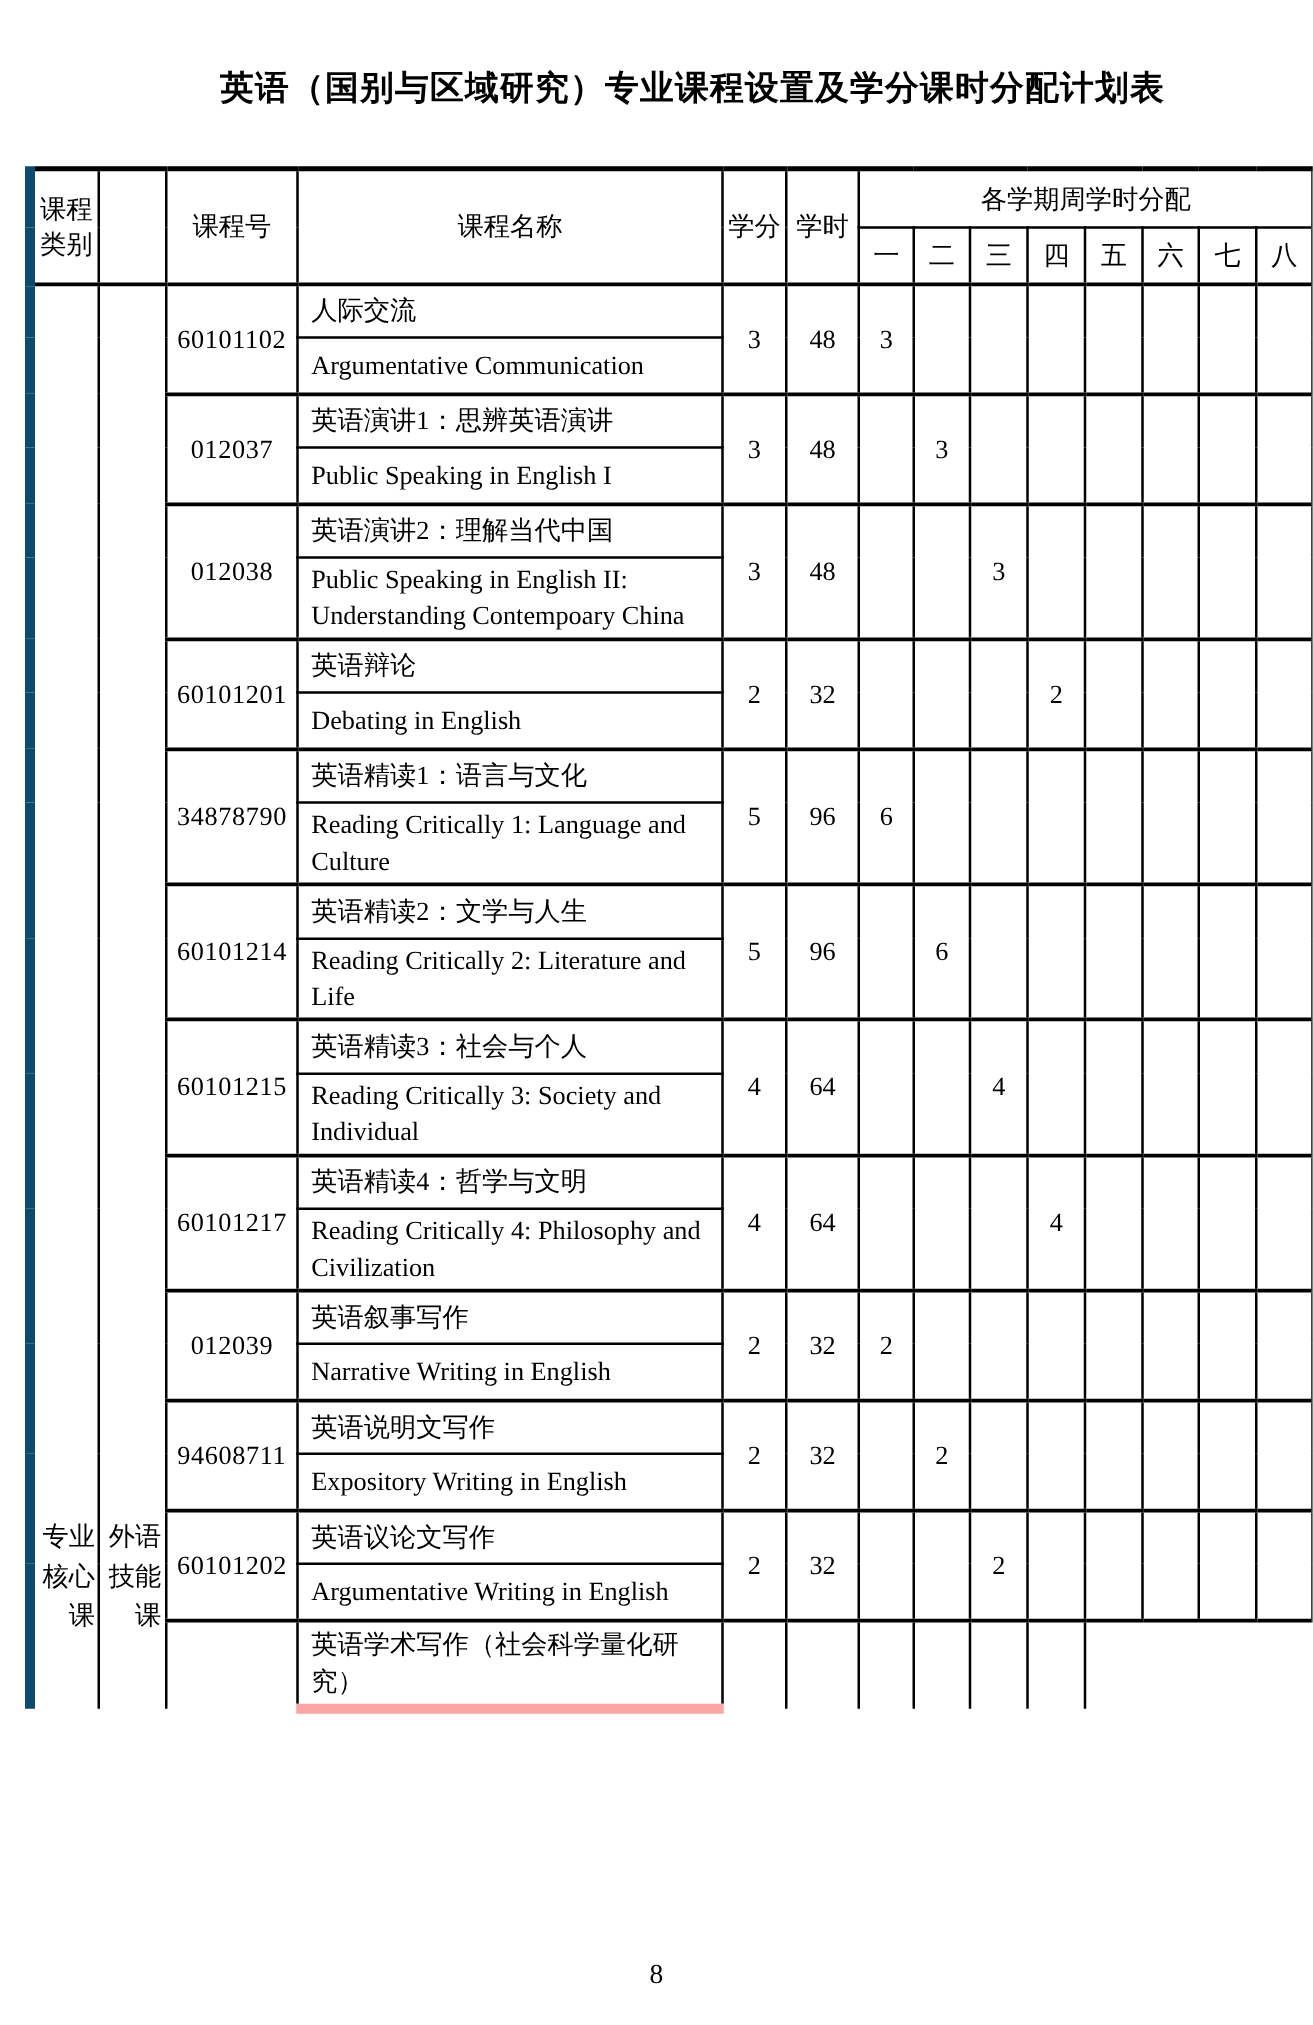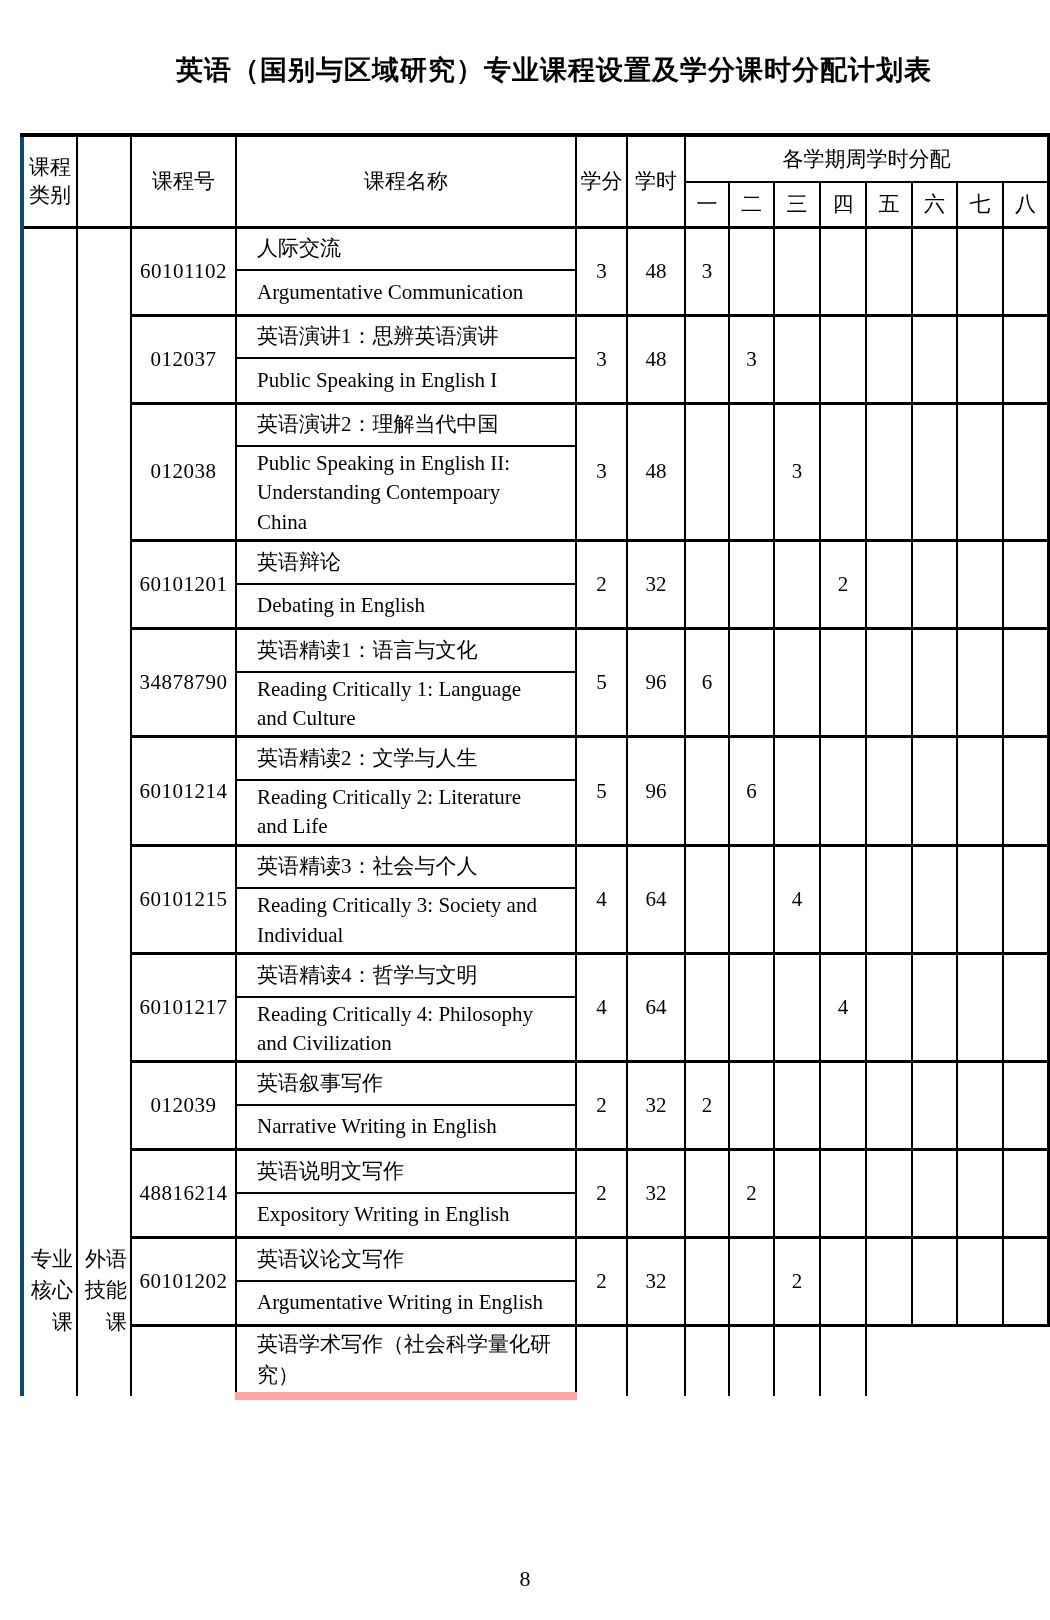--- a/index.html
+++ b/index.html
@@ -18,25 +18,25 @@
   }
   table.course{
     position:absolute;left:20px;top:133px;width:1027px;
     border-collapse:collapse;table-layout:fixed;
   }
   td{
     border:2px solid #000;padding:0;text-align:center;vertical-align:middle;
     font-size:21px;overflow:hidden;word-wrap:break-word;
   }
   .outer-t{border-top:4px solid #000;}
-  .outer-l{border-left:4px solid #0c4a6e;}
+  .outer-l{border-left:8px solid #0c4a6e;}
   .outer-r{border-right:4px solid #000;margin-left:25px;}
   tbody tr.course-top > td{border-top:3px solid #000;}
   thead td{font-size:21px;}
-  .name{text-align:left;padding:2px 20px;}
+  .name{text-align:left;padding:2px 10px;}
   .en{line-height:1.4;}
   .zh{line-height:1.3;}
   .vwrap{width:46px;margin:0 auto;line-height:1.35;text-align:center;}
   .cat{vertical-align:bottom;border-bottom:none;padding-bottom:58px;}
   .cat .vwrap{line-height:1.5;text-align:right;}
   .num{letter-spacing:0.5px;}
   .nb{border-bottom:none;}
   .nb-close{border-bottom:8px solid #fca5a5;}
   .ghost{border-left:none;border-right:none;border-bottom:none;}
   .wrapbox{display:inline-block;max-width:302px;line-height:1.45;}
@@ -244,21 +244,21 @@
           <td class="val" rowspan="2"></td>
           <td class="val" rowspan="2"></td>
           <td class="val" rowspan="2"></td>
           <td class="val" rowspan="2"></td>
           <td class="val outer-r" rowspan="2"></td>
         </tr>
         <tr style="height: 45px;">
           <td class="name en">Narrative Writing in English</td>
         </tr>
         <tr class="course-top" style="height: 43px;">
-          <td class="num" rowspan="2">48816214</td>
+          <td class="num" rowspan="2">94608711</td>
           <td class="name zh">英语说明文写作</td>
           <td class="val" rowspan="2">2</td>
           <td class="val" rowspan="2">32</td>
           <td class="val" rowspan="2"></td>
           <td class="val" rowspan="2">2</td>
           <td class="val" rowspan="2"></td>
           <td class="val" rowspan="2"></td>
           <td class="val" rowspan="2"></td>
           <td class="val" rowspan="2"></td>
           <td class="val" rowspan="2"></td>

